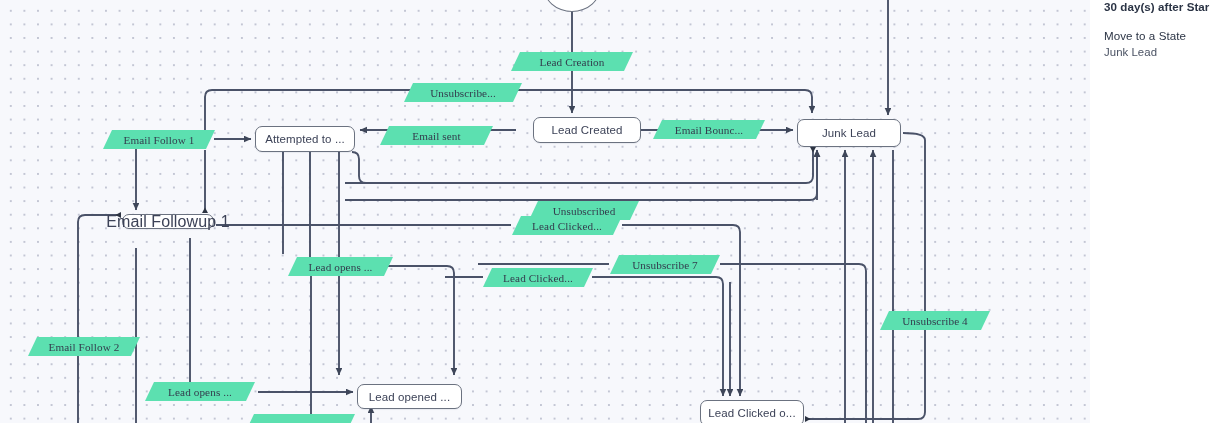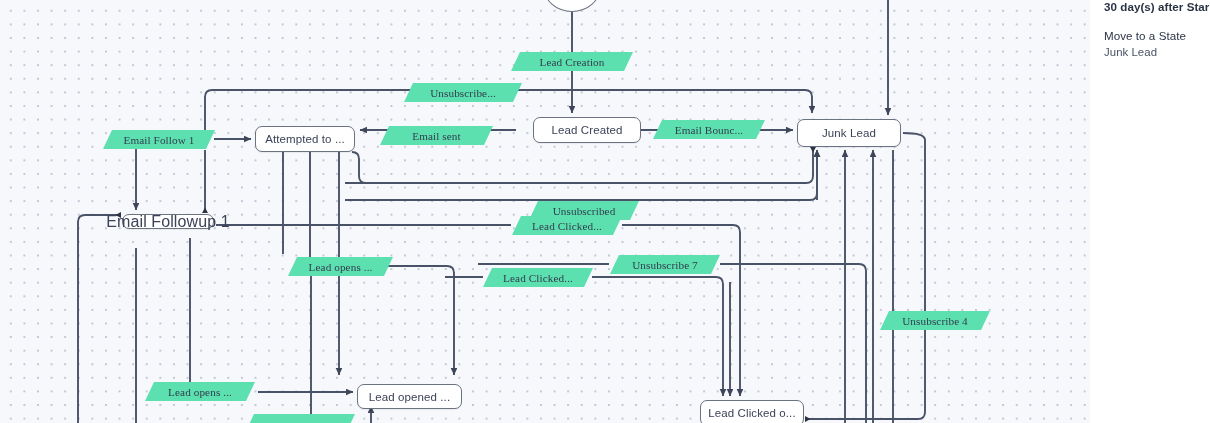--- a/index.html
+++ b/index.html
@@ -212,20 +212,21 @@
     <div class="plabel" style="left:512px; top:216px; width:110px;">Lead Clicked...</div>
 
     <div class="plabel" style="left:288px; top:257px; width:105px;">Lead opens ...</div>
 
     <div class="plabel" style="left:610px; top:255px; width:110px;">Unsubscribe 7</div>
 
     <div class="plabel" style="left:483px; top:268px; width:110px;">Lead Clicked...</div>
 
     <div class="plabel" style="left:880px; top:311px; width:110px;">Unsubscribe 4</div>
 
+    <div class="plabel" style="left:28px; top:337px; width:112px;">Email Follow 2</div>
 
     <div class="plabel" style="left:145px; top:382px; width:110px;">Lead opens ...</div>
 
     <div class="plabel" style="left:245px; top:414px; width:110px;"></div>
 
     <div class="node" style="left:518px; top:117px; width:108px; height:26px;margin-left:15px;">Lead Created</div>
 
     <div class="node" style="left:255px; top:126px; width:100px; height:26px;">Attempted to ...</div>
 
     <div class="node" style="left:797px; top:119px; width:104px; height:28px;">Junk Lead</div>

